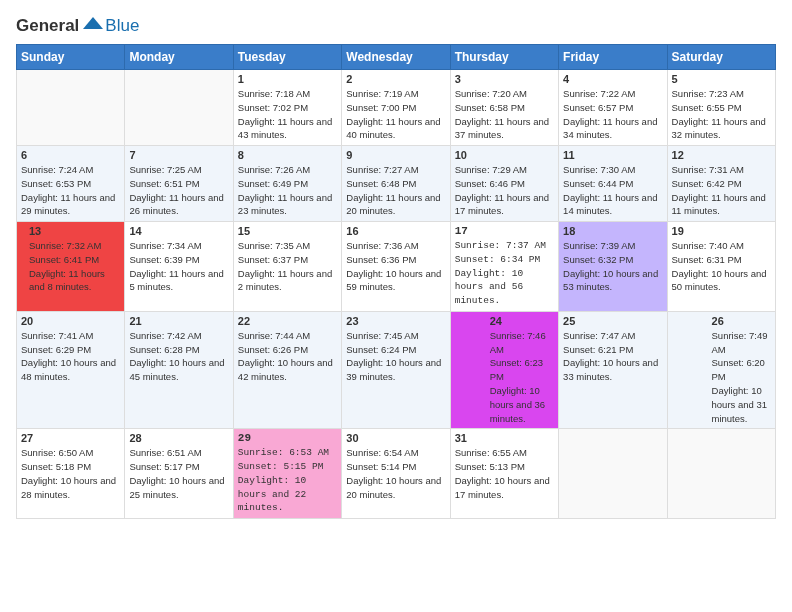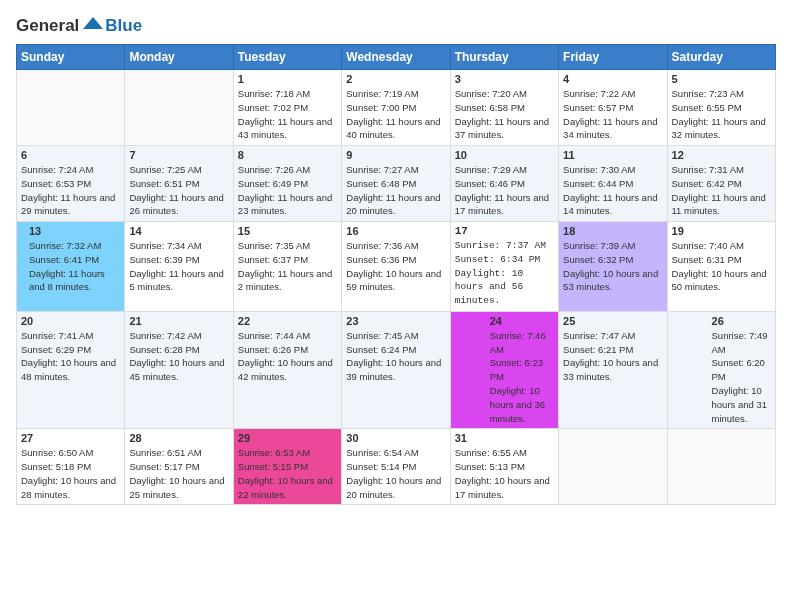--- a/index.html
+++ b/index.html
@@ -81,21 +81,21 @@
 <body>
 
 <div class="header">
   <div class="logo">
     <div style="display:flex; align-items:center;">
       <span style="font-size:17px; font-weight:bold; color:#333;">General</span>
       <svg width="22" height="18" viewBox="0 0 22 18" style="margin-left:2px; margin-top:-4px;">
         <polygon points="2,14 12,2 22,14" fill="#1a6faf"></polygon>
       </svg>
     </div>
-    <span style="font-size:17px; font-weight:bold; color:#1a6faf; margin-top:-4px; padding-left:2px;">Blue</span>
+    <span style="font-size:17px; font-weight:normal; color:#1a6faf; margin-top:-4px; padding-left:2px;">Blue</span>
   </div>
   <div class="title-block">
     <div class="month-title"></div>
     <div class="subtitle"></div>
   </div>
 </div>
 
 <table class="calendar">
   <thead>
     <tr>
@@ -157,21 +157,21 @@
         <td style="background: rgb(240, 245, 251);">
           <span class="day-num">11</span>
           <div class="day-info">Sunrise: 7:30 AM<br>Sunset: 6:44 PM<br>Daylight: 11 hours and 14 minutes.</div>
         </td>
         <td style="background: rgb(240, 245, 251);">
           <span class="day-num">12</span>
           <div class="day-info">Sunrise: 7:31 AM<br>Sunset: 6:42 PM<br>Daylight: 11 hours and 11 minutes.</div>
         </td>
       </tr>
       <tr>
-        <td style="background: #7dd3fc; padding-left: 12px;">
+        <td style="background: #ef4444; padding-left: 12px;">
           <span class="day-num">13</span>
           <div class="day-info">Sunrise: 7:32 AM<br>Sunset: 6:41 PM<br>Daylight: 11 hours and 8 minutes.</div>
         </td>
         <td style="background: rgb(255, 255, 255);">
           <span class="day-num">14</span>
           <div class="day-info">Sunrise: 7:34 AM<br>Sunset: 6:39 PM<br>Daylight: 11 hours and 5 minutes.</div>
         </td>
         <td style="background: rgb(255, 255, 255);">
           <span class="day-num">15</span>
           <div class="day-info">Sunrise: 7:35 AM<br>Sunset: 6:37 PM<br>Daylight: 11 hours and 2 minutes.</div>
@@ -225,21 +225,21 @@
       </tr>
       <tr>
         <td style="background: rgb(255, 255, 255);">
           <span class="day-num">27</span>
           <div class="day-info">Sunrise: 6:50 AM<br>Sunset: 5:18 PM<br>Daylight: 10 hours and 28 minutes.</div>
         </td>
         <td style="background: rgb(255, 255, 255);">
           <span class="day-num">28</span>
           <div class="day-info">Sunrise: 6:51 AM<br>Sunset: 5:17 PM<br>Daylight: 10 hours and 25 minutes.</div>
         </td>
-        <td style="background: #ec4899;">
+        <td style="background: #f9a8d4; font-family: Liberation Mono, monospace;">
           <span class="day-num">29</span>
           <div class="day-info">Sunrise: 6:53 AM<br>Sunset: 5:15 PM<br>Daylight: 10 hours and 22 minutes.</div>
         </td>
         <td style="background: rgb(255, 255, 255);">
           <span class="day-num">30</span>
           <div class="day-info">Sunrise: 6:54 AM<br>Sunset: 5:14 PM<br>Daylight: 10 hours and 20 minutes.</div>
         </td>
         <td style="background: rgb(255, 255, 255);">
           <span class="day-num">31</span>
           <div class="day-info">Sunrise: 6:55 AM<br>Sunset: 5:13 PM<br>Daylight: 10 hours and 17 minutes.</div>

